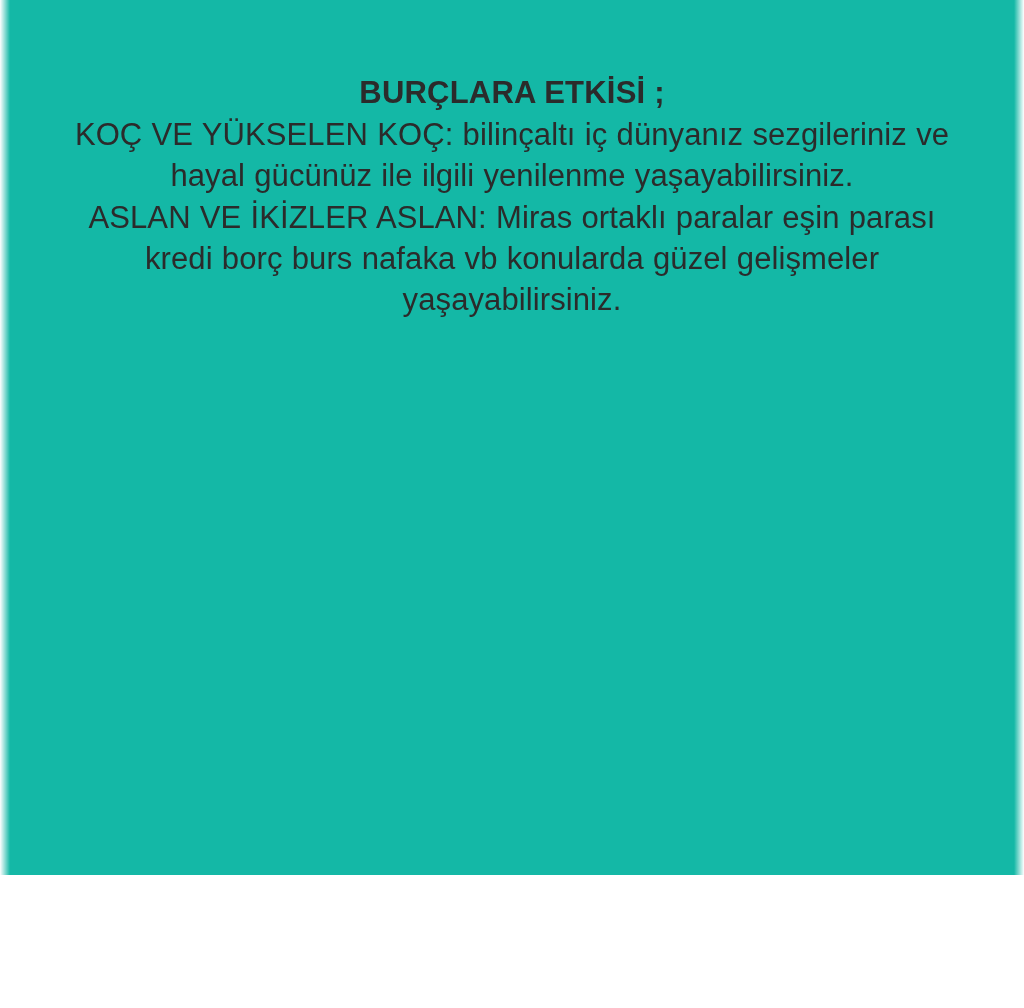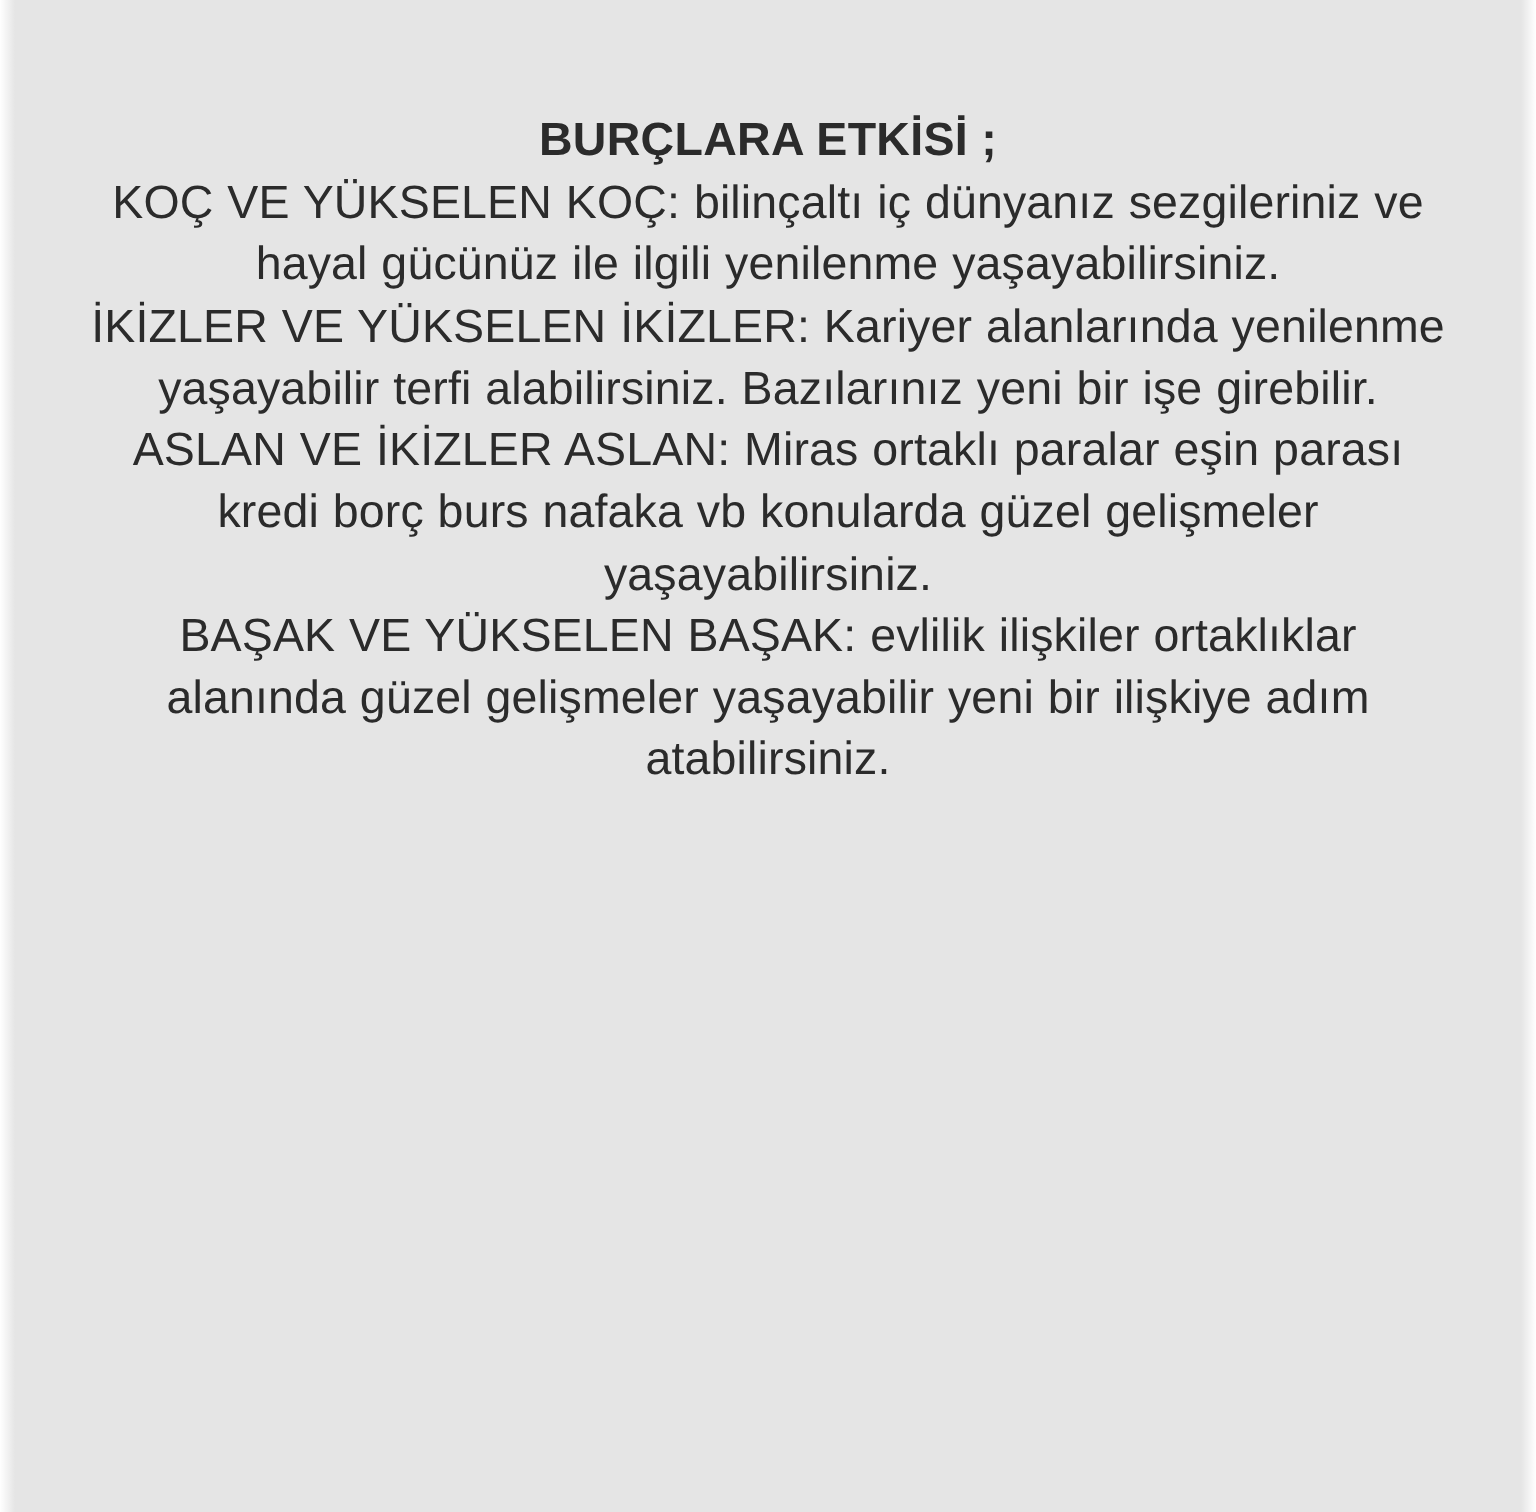--- a/index.html
+++ b/index.html
@@ -8,23 +8,23 @@
     background: #ffffff;
   }
   body {
     width: 1024px;
     height: 1008px;
     overflow: hidden;
     font-family: "Liberation Sans", sans-serif;
   }
   .page {
     width: 1024px;
-    height: 1008px;
+    height: 875px;
     box-sizing: border-box;
-    background: #e5e5e5;
+    background: #14b8a6;
     position: relative;
   }
   .doc-body {
     box-sizing: border-box;
     padding: 72px 58px 0 58px;
     text-align: center;
   }
   .doc-title {
     font-size: 31px;
     line-height: 1.33;
@@ -59,23 +59,21 @@
 <body>
 
 <div class="page">
   <div class="doc-body">
 
     <h1 class="doc-title">BURÇLARA ETKİSİ ;</h1>
 
     <p class="para"><span class="sign">KOÇ VE YÜKSELEN KOÇ:</span><span class="body"> bilinçaltı iç dünyanız sezgileriniz ve hayal gücünüz ile ilgili yenilenme yaşayabilirsiniz.</span></p>
 
 
-    <p class="para"><span class="sign">İKİZLER VE YÜKSELEN İKİZLER:</span><span class="body"> Kariyer alanlarında yenilenme yaşayabilir terfi alabilirsiniz. Bazılarınız yeni bir işe girebilir.</span></p>
 
 
     <p class="para"><span class="sign">ASLAN VE İKİZLER ASLAN:</span><span class="body"> Miras ortaklı paralar eşin parası kredi borç burs nafaka vb konularda güzel gelişmeler yaşayabilirsiniz.</span></p>
 
-    <p class="para"><span class="sign">BAŞAK VE YÜKSELEN BAŞAK:</span><span class="body"> evlilik ilişkiler ortaklıklar alanında güzel gelişmeler yaşayabilir yeni bir ilişkiye adım atabilirsiniz.</span></p>
 
   </div>
   <div class="edge-fade left"></div>
   <div class="edge-fade right"></div>
 </div>
 
 </body></html>

